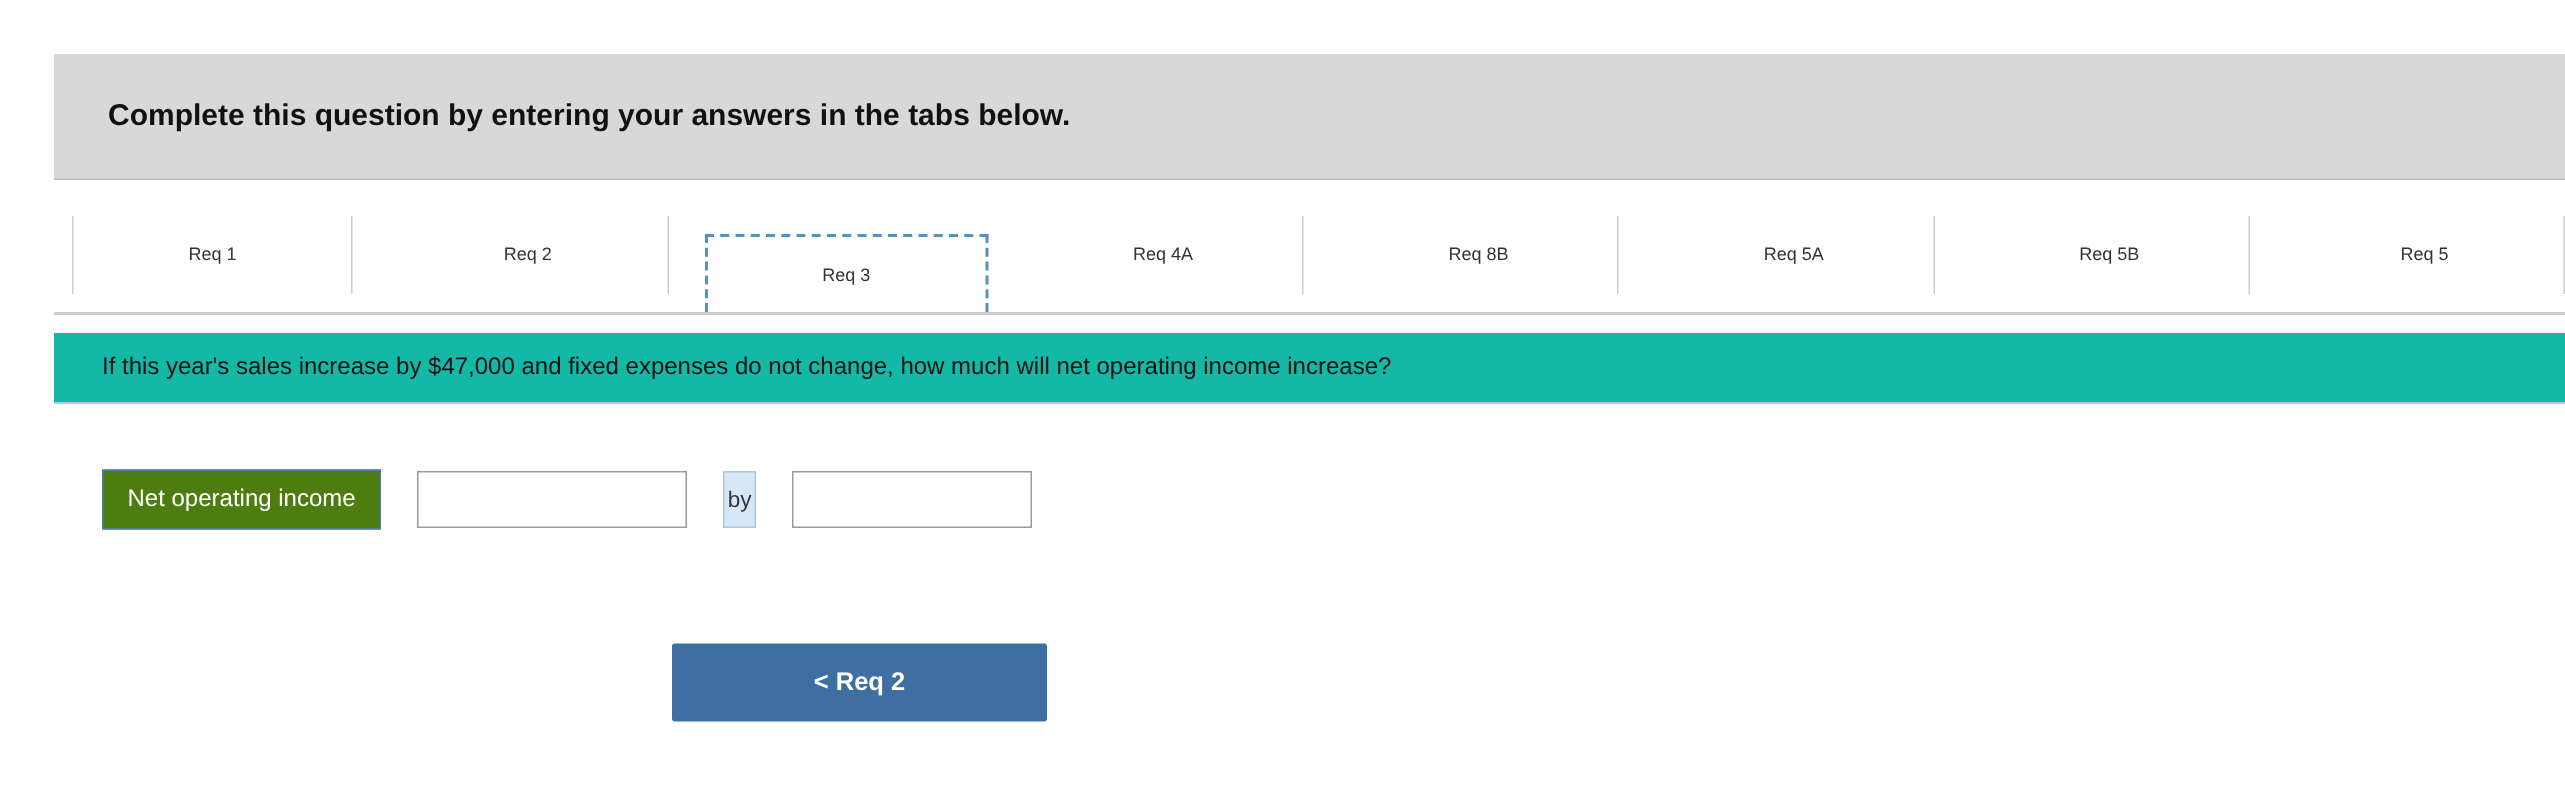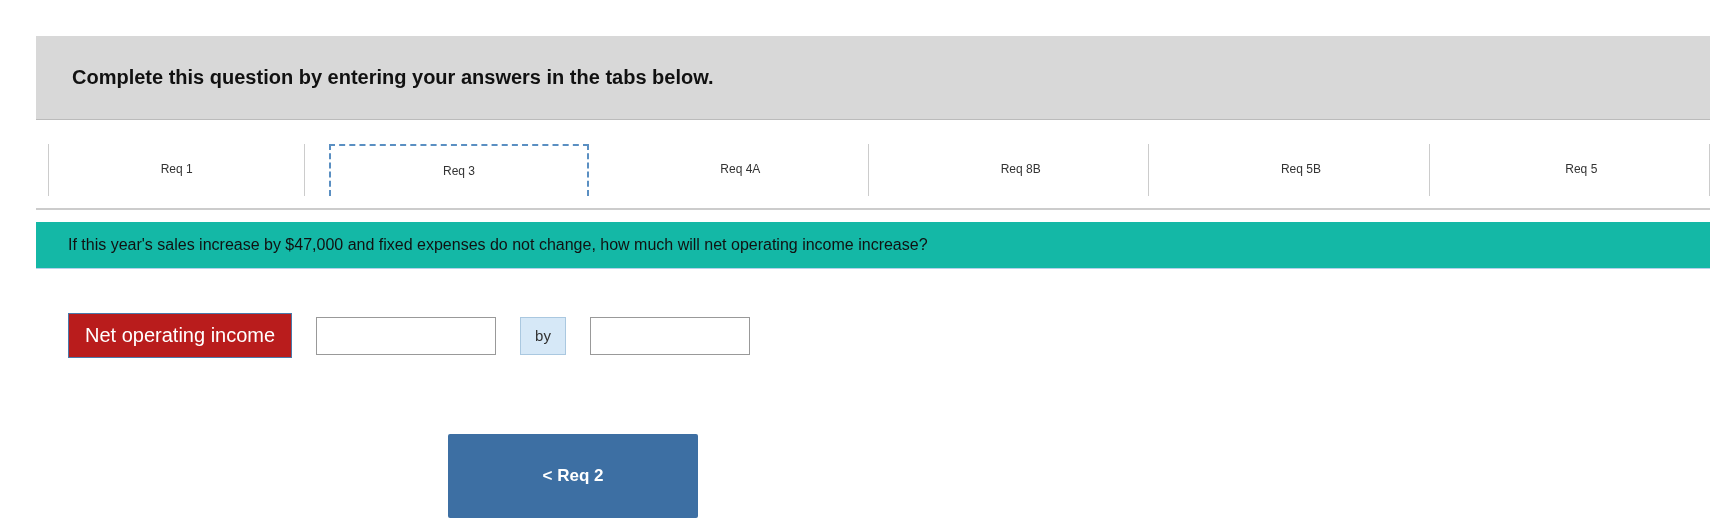--- a/index.html
+++ b/index.html
@@ -46,62 +46,62 @@
 
     .tab:first-child {
       border-left: 1px solid #ccc;
     }
 
     .tab.active {
       border: 2px dashed #5a8fc2;
       border-bottom: none;
       background: #fff;
       position: relative;
-      top: 0;
+      top: 12px;
     }
 
     .question-banner {
       background: #14b8a6;
       padding: 14px 20px;
       font-size: 16px;
       color: #111;
       border-bottom: 1px solid #b5d0ea;
     }
 
     .answer-section {
       padding: 20px 20px;
       display: flex;
       align-items: center;
       gap: 0;
       background: #fff;
     }
 
     .label-cell {
-      background: #b91c1c;
+      background: #4d7c0f;
       color: #fff;
       padding: 10px 16px;
-      font-size: 20px;
+      font-size: 16px;
       white-space: nowrap;
       border: 1px solid #4a7aaa;
       min-width: 180px;
     }
 
     .input-field {
       border: 1px solid #999;
       height: 38px;
       width: 180px;
       padding: 4px 8px;
       font-size: 15px;
       outline: none;
     }
 
     .by-label {
       background: #d6e8f7;
       border: 1px solid #aac8e0;
-      padding: 8px 14px;
+      padding: 8px 2px;
       font-size: 15px;
       color: #333;
       height: 38px;
       display: flex;
       align-items: center;
     }
 
     .input-field2 {
       border: 1px solid #999;
       height: 38px;
@@ -114,44 +114,46 @@
     .nav-buttons {
       display: flex;
       gap: 20px;
       padding: 20px 20px 20px 400px;
     }
 
     .nav-btn {
       background: #3d6fa3;
       color: #fff;
       border: none;
-      padding: 32px 60px;
+      padding: 16px 60px;
       font-size: 17px;
       font-weight: bold;
       cursor: pointer;
       border-radius: 2px;
       display: flex;
       align-items: center;
       gap: 10px;
       min-width: 250px;
       justify-content: center;
     }
   </style>
 </head>
 <body>
 
 <div class="header-bar">
   <h1>Complete this question by entering your answers in the tabs below.</h1>
 </div>
 
 <div class="tabs-container">
   <div class="tab"><span>Req 1</span></div>
+  <div class="tab"><span>Req 2</span></div>
   <div class="tab active"><span>Req 3</span></div>
   <div class="tab"><span>Req 4A</span></div>
   <div class="tab"><span>Req 8B</span></div>
+  <div class="tab"><span>Req 5A</span></div>
   <div class="tab"><span>Req 5B</span></div>
   <div class="tab"><span>Req 5</span></div>
 </div>
 
 <div class="question-banner">
   <span>If this year's sales increase by $47,000 and fixed expenses do not change, how much will net operating income increase?</span>
 </div>
 
 <div class="answer-section">
   <div class="label-cell">Net operating income</div>

